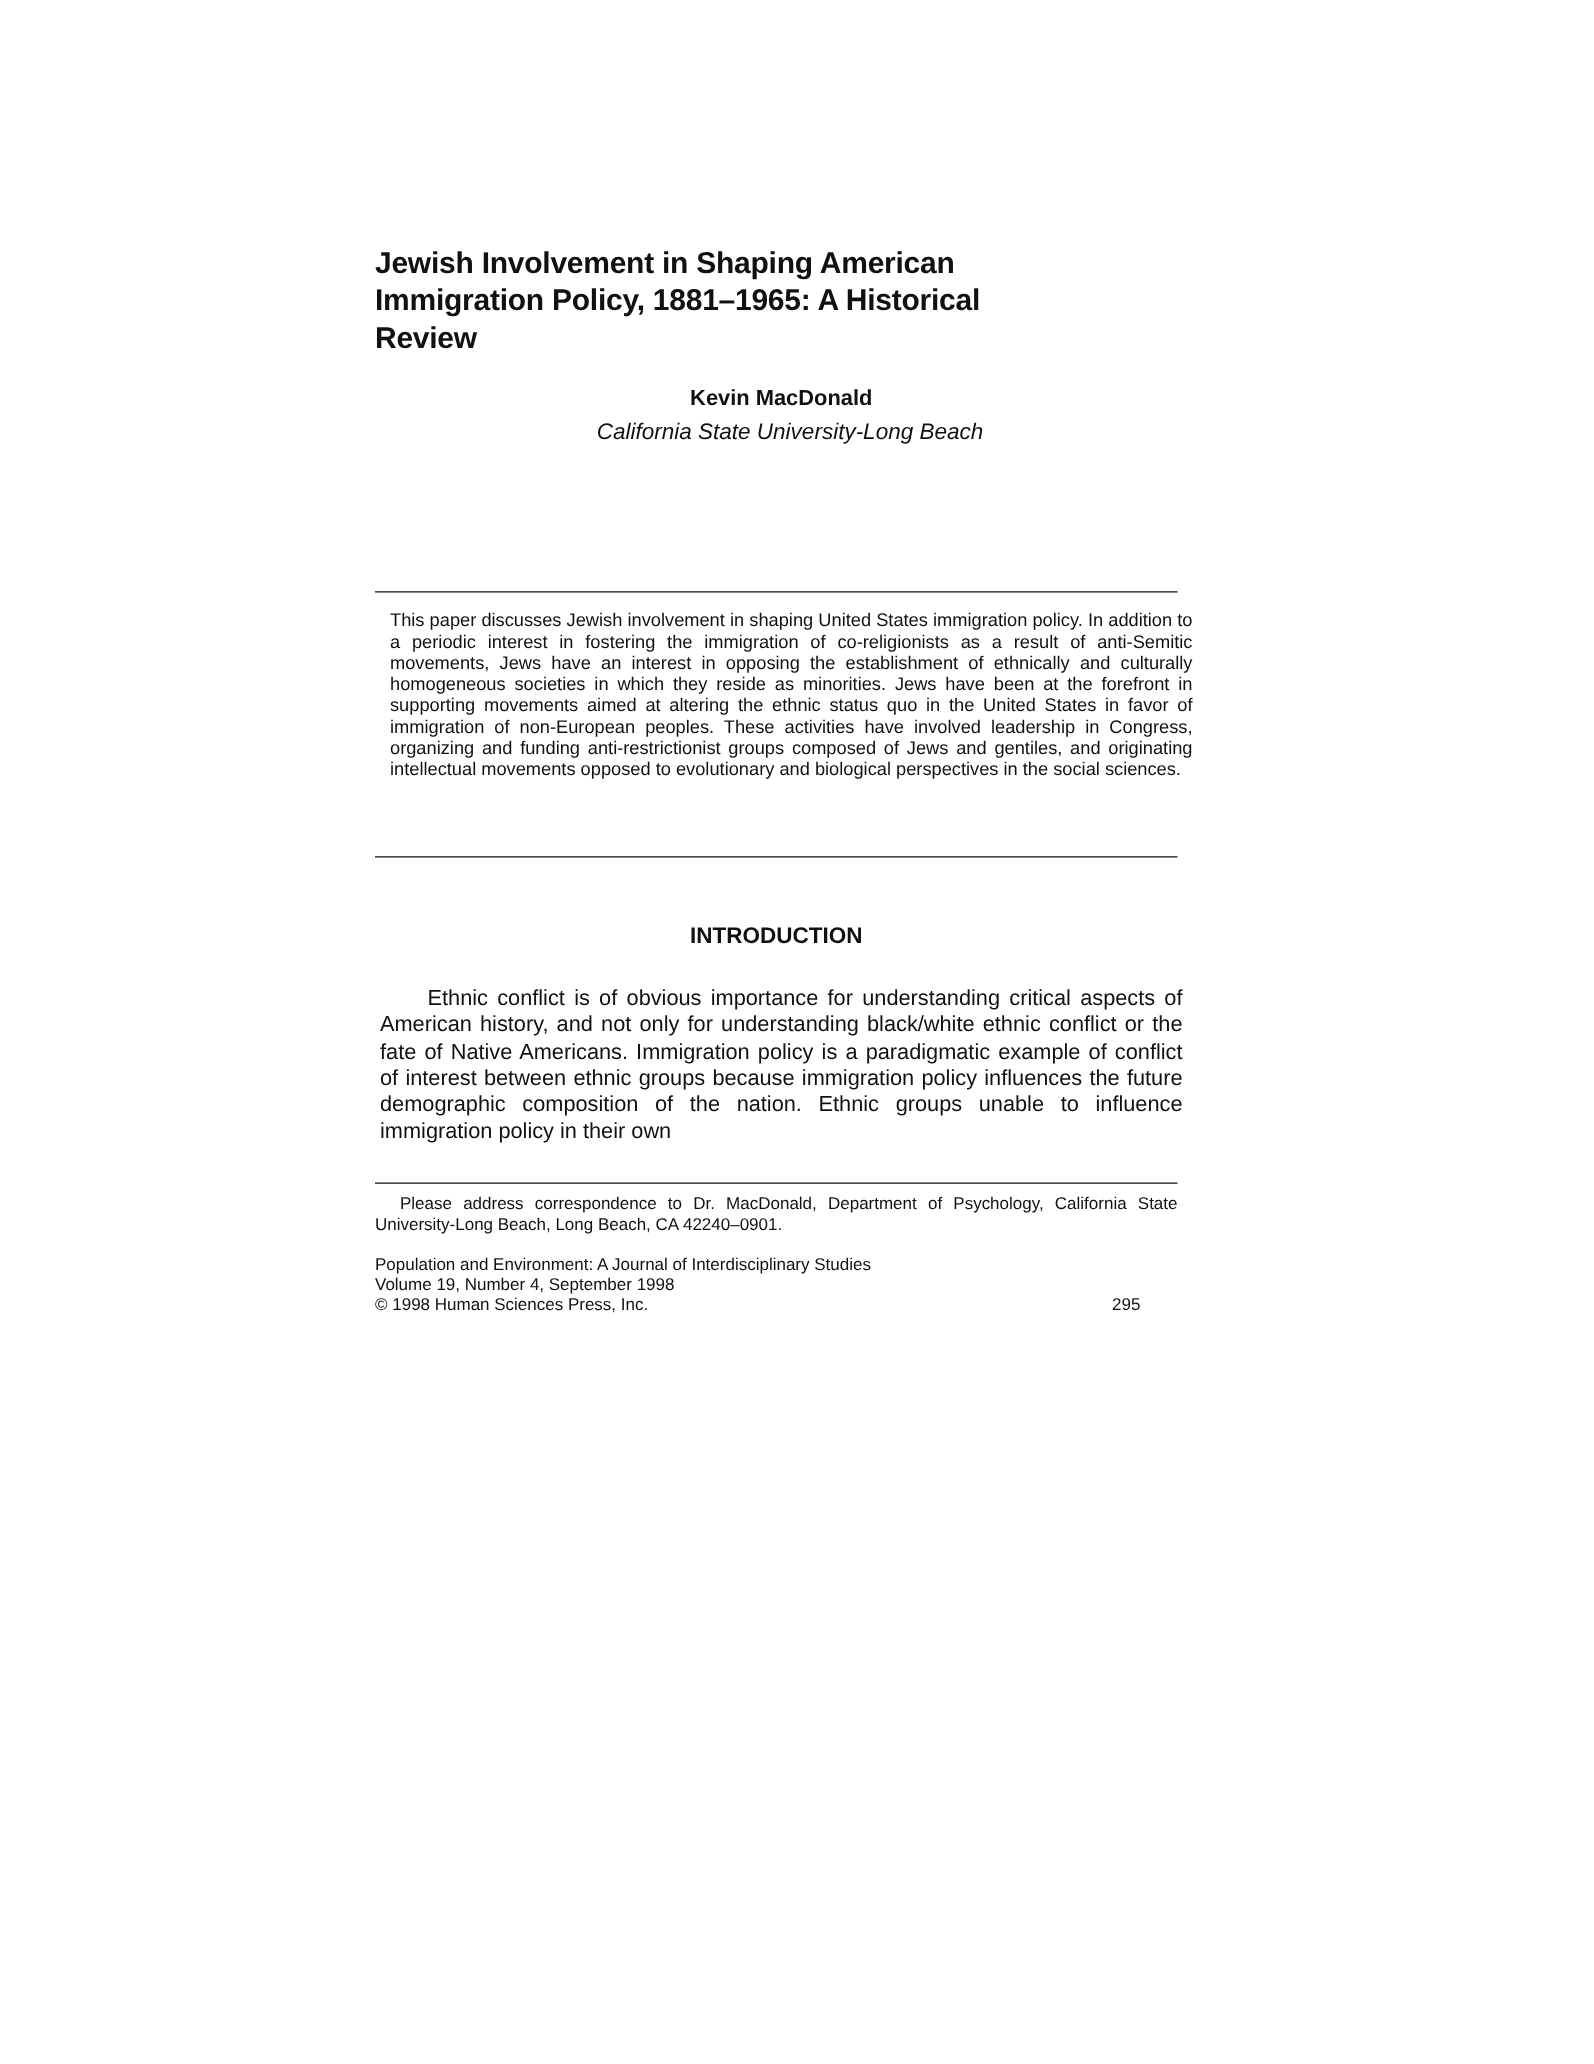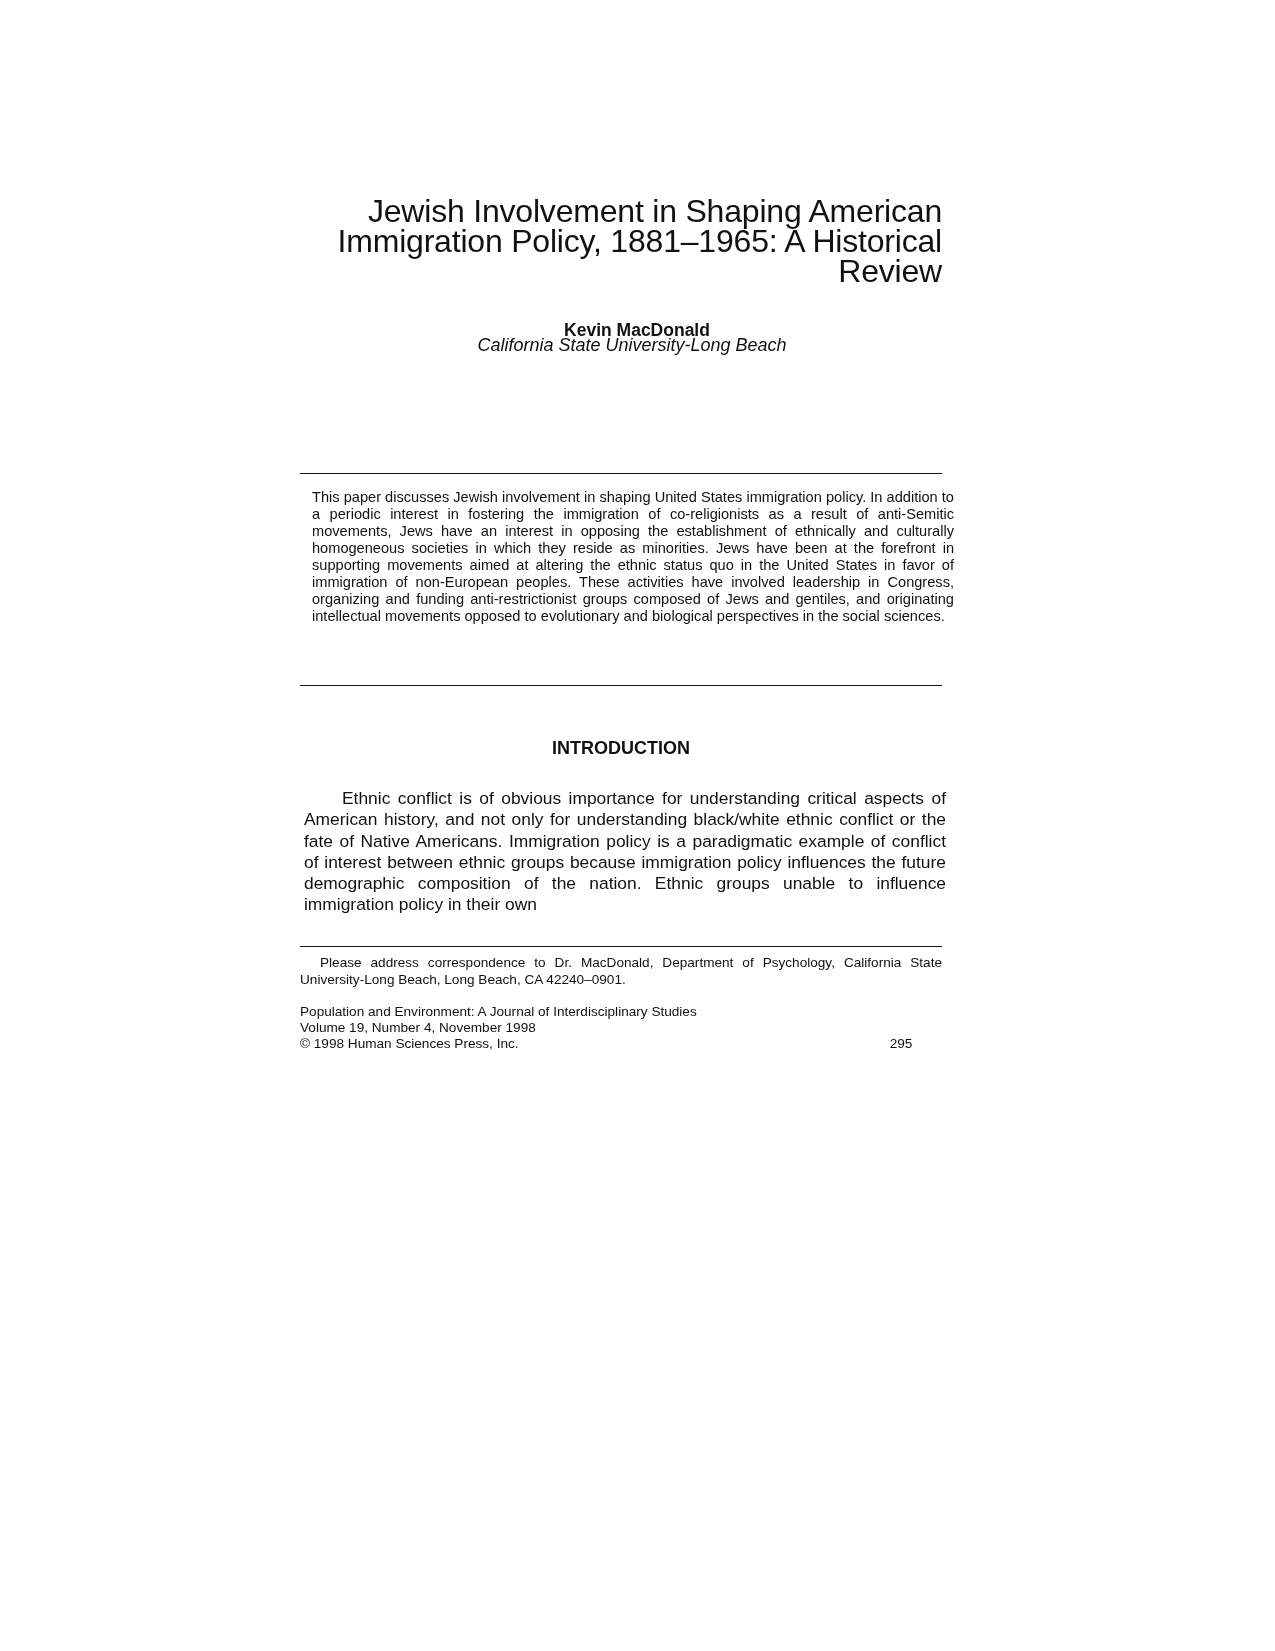--- a/index.html
+++ b/index.html
@@ -18,37 +18,37 @@
     .page {
       position: absolute;
       left: 0; top: 0;
       width: 1275px; height: 1651px;
     }
     .title {
       position: absolute;
       left: 300px;
       width: 642px;
       top: 196px;
-      text-align: right;
-      font-weight: normal;
-      font-size: 32px;
+      text-align: left;
+      font-weight: bold;
+      font-size: 24px;
       line-height: 30px;
       letter-spacing: -0.2px;
       margin: 0;
     }
     .author {
       position: absolute;
       left: 300px;
       width: 642px;
       top: 304px;
       text-align: center;
       font-weight: bold;
       font-size: 17.5px;
       line-height: 20px;
-      margin: 16px;
+      margin: 4px;
     }
     .affiliation {
       position: absolute;
       left: 300px;
       width: 642px;
       top: 324px;
       text-align: center;
       font-style: italic;
       font-size: 18px;
       line-height: 21px;
@@ -148,18 +148,18 @@
   <div class="rule" style="top: 685px;"></div>
 
   <h2 class="section-heading">INTRODUCTION</h2>
   <p class="body-text">Ethnic conflict is of obvious importance for understanding critical as­pects of American history, and not only for understanding black/white eth­nic conflict or the fate of Native Americans. Immigration policy is a para­digmatic example of conflict of interest between ethnic groups because immigration policy influences the future demographic composition of the nation. Ethnic groups unable to influence immigration policy in their own</p>
 
   <div class="rule" style="top: 946px; border-top-width: 1.4px;"></div>
   <p class="footnote">Please address correspondence to Dr. MacDonald, Department of Psychology, California State University-Long Beach, Long Beach, CA 42240–0901.</p>
 
   <div class="journal-info">
     <span class="line">Population and Environment: A Journal of Interdisciplinary Studies</span>
-    <span class="line">Volume 19, Number 4, November 1998</span>
+    <span class="line">Volume 19, Number 4, September 1998</span>
     <span class="line">© 1998 Human Sciences Press, Inc.</span>
   </div>
   <div class="page-number">295</div>
 
 </div>
 
 </body></html>

